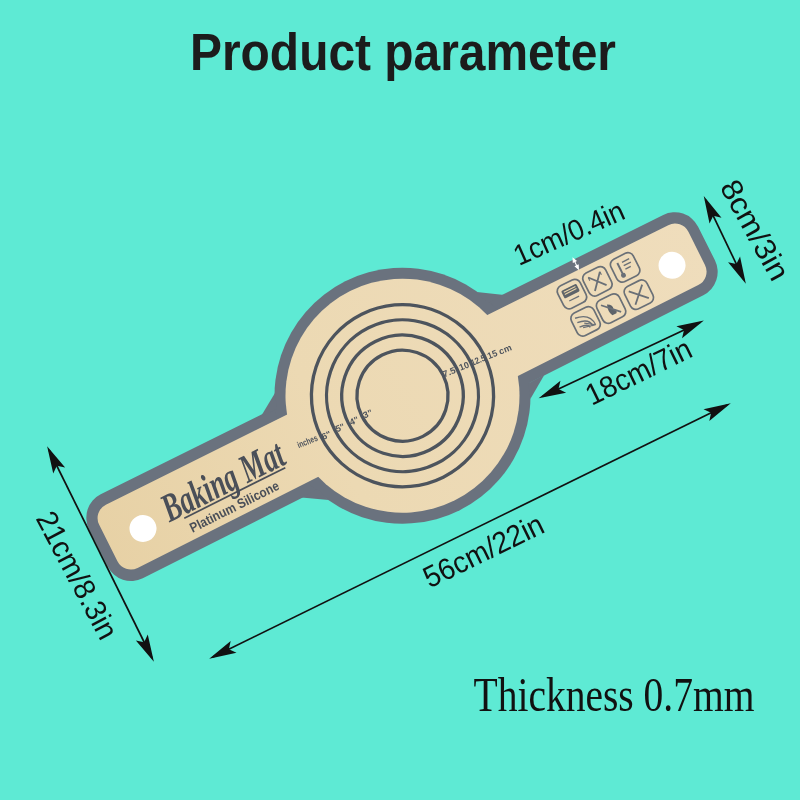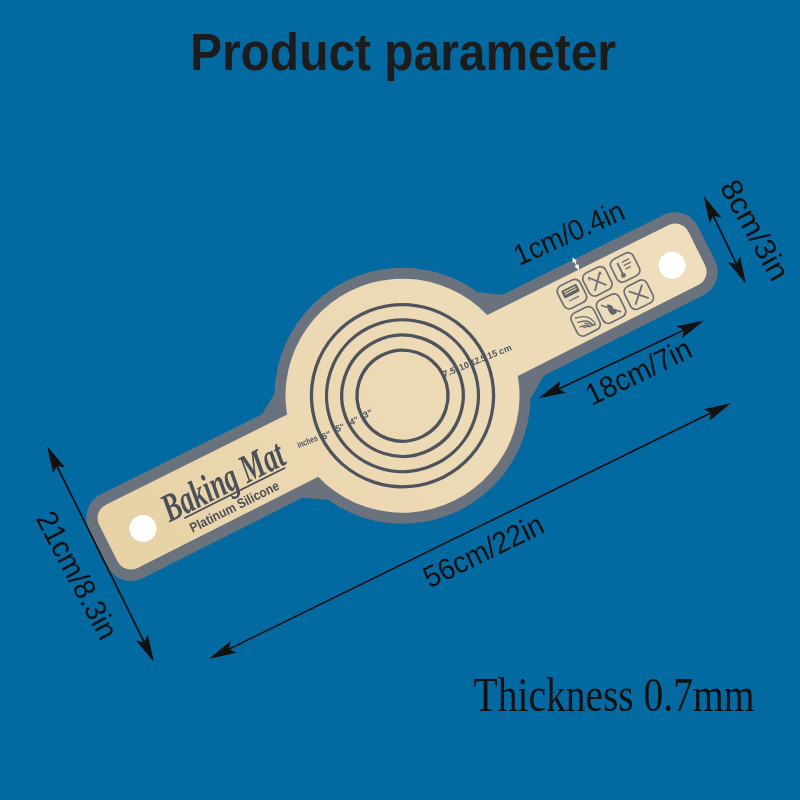--- a/index.html
+++ b/index.html
@@ -1,16 +1,16 @@
 <!DOCTYPE html>
 <html><head>
 <meta charset="utf-8">
 <style>
   html,body{margin:0;padding:0;background:#ffffff;}
-  .page{position:relative;width:800px;height:800px;background:#0369a1;overflow:hidden;
+  .page{position:relative;width:800px;height:800px;background:#5eead4;overflow:hidden;
         font-family:"Liberation Sans", sans-serif;}
   svg{position:absolute;left:0;top:0;}
 </style>
 </head>
 <body>
 <div class="page">
 <svg width="800" height="800" viewBox="0 0 800 800">
   <defs>
     <linearGradient id="tan" gradientUnits="userSpaceOnUse" x1="-340" y1="0" x2="340" y2="0">
       <stop offset="0" stop-color="#e7d1a5"></stop>

